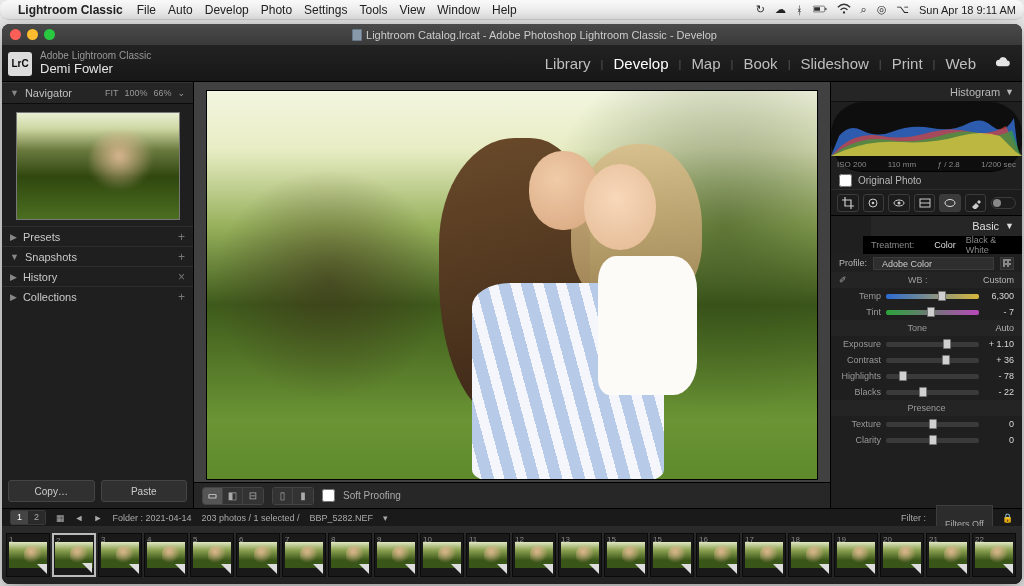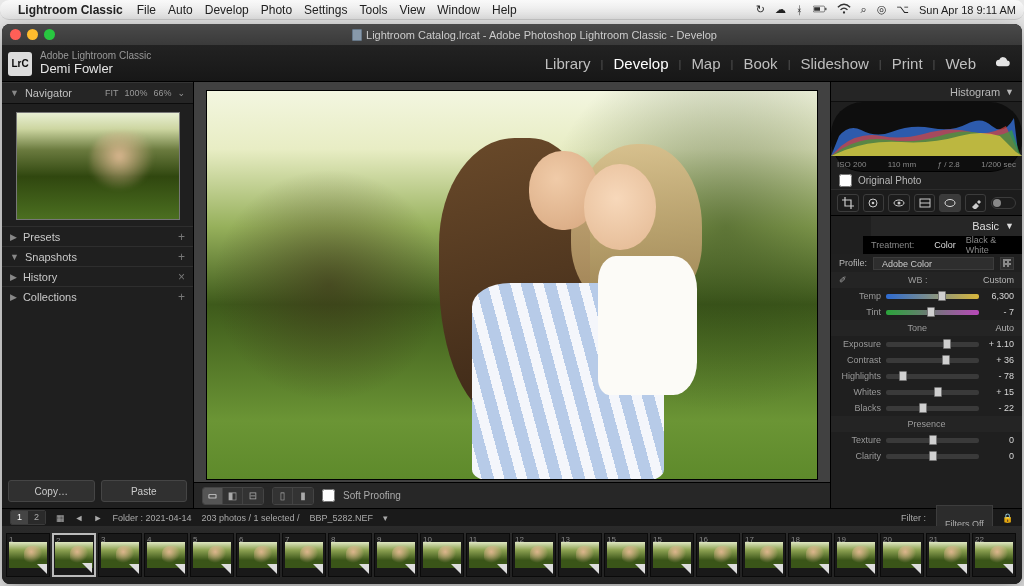--- a/index.html
+++ b/index.html
@@ -391,27 +391,20 @@
             <span class="s-val">+ 36</span>
           </div>
         <div class="slider-row">
             <span class="s-label">Highlights</span>
             <span class="s-track">
               <span class="s-thumb" style="left: 18%;"></span>
             </span>
             <span class="s-val">- 78</span>
           </div>
         <div class="slider-row">
-            <span class="s-label">Whites</span>
-            <span class="s-track">
-              <span class="s-thumb" style="left: 56%;"></span>
-            </span>
-            <span class="s-val">+ 15</span>
-          </div>
-        <div class="slider-row">
             <span class="s-label">Blacks</span>
             <span class="s-track">
               <span class="s-thumb" style="left: 40%;"></span>
             </span>
             <span class="s-val">- 22</span>
           </div>
         <div class="group-bar">
             <span class="cent">Presence</span>
           </div>
         <div class="slider-row">

